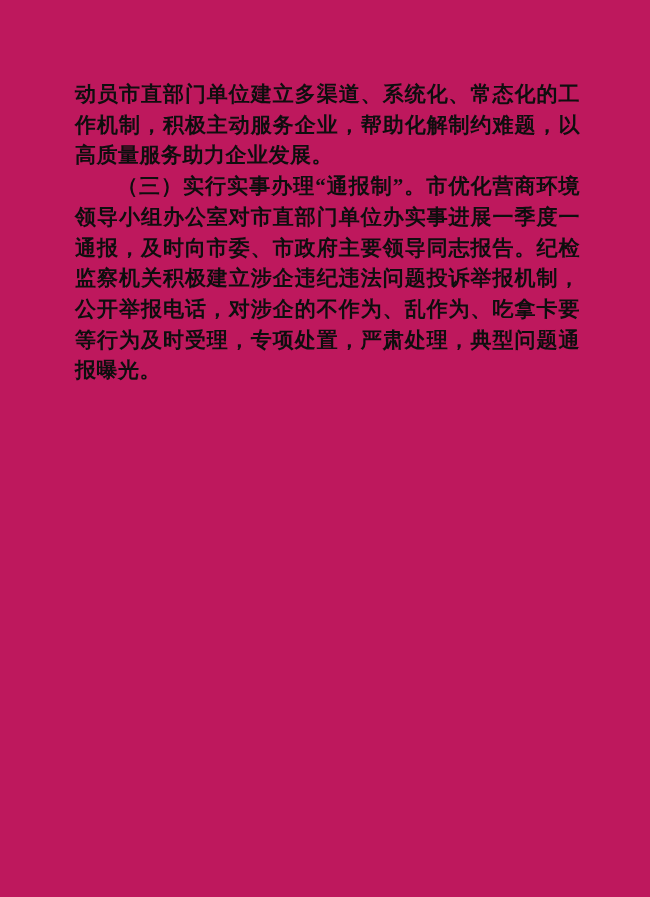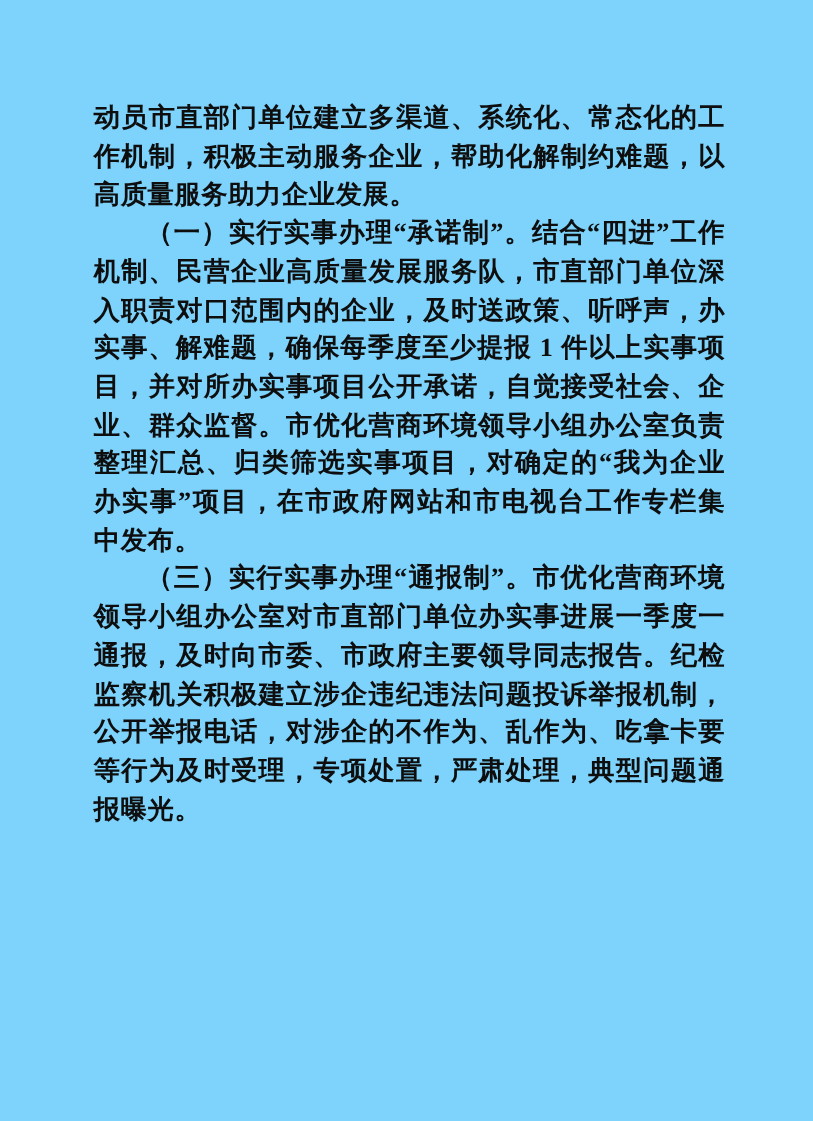--- a/index.html
+++ b/index.html
@@ -10,21 +10,21 @@
     width: 650px;
     height: 897px;
     background: #f4f4f2;
     font-family: "Liberation Serif", "DejaVu Serif", serif;
   }
   .page {
     position: relative;
     box-sizing: border-box;
     width: 650px;
     height: 897px;
-    background: #7dd3fc;
+    background: #be185d;
     padding: 79px 70px 0 75px;
     overflow: hidden;
   }
   .page p {
     margin: 0;
     font-size: 21px;
     line-height: 30.7px;
     font-weight: bold;
     color: #0e0e0e;
     text-align: justify;
@@ -33,16 +33,15 @@
   }
   .para-indent {
     text-indent: 2em;
   }
 </style>
 </head>
 <body>
 
 <div class="page">
   <p class="continuation">动员市直部门单位建立多渠道、系统化、常态化的工作机制，积极主动服务企业，帮助化解制约难题，以高质量服务助力企业发展。</p>
-  <p class="para-indent">（一）实行实事办理“承诺制”。结合“四进”工作机制、民营企业高质量发展服务队，市直部门单位深入职责对口范围内的企业，及时送政策、听呼声，办实事、解难题，确保每季度至少提报 1 件以上实事项目，并对所办实事项目公开承诺，自觉接受社会、企业、群众监督。市优化营商环境领导小组办公室负责整理汇总、归类筛选实事项目，对确定的“我为企业办实事”项目，在市政府网站和市电视台工作专栏集中发布。</p>
   <p class="para-indent">（三）实行实事办理“通报制”。市优化营商环境领导小组办公室对市直部门单位办实事进展一季度一通报，及时向市委、市政府主要领导同志报告。纪检监察机关积极建立涉企违纪违法问题投诉举报机制，公开举报电话，对涉企的不作为、乱作为、吃拿卡要等行为及时受理，专项处置，严肃处理，典型问题通报曝光。</p>
 
 </div>
 
 </body></html>

